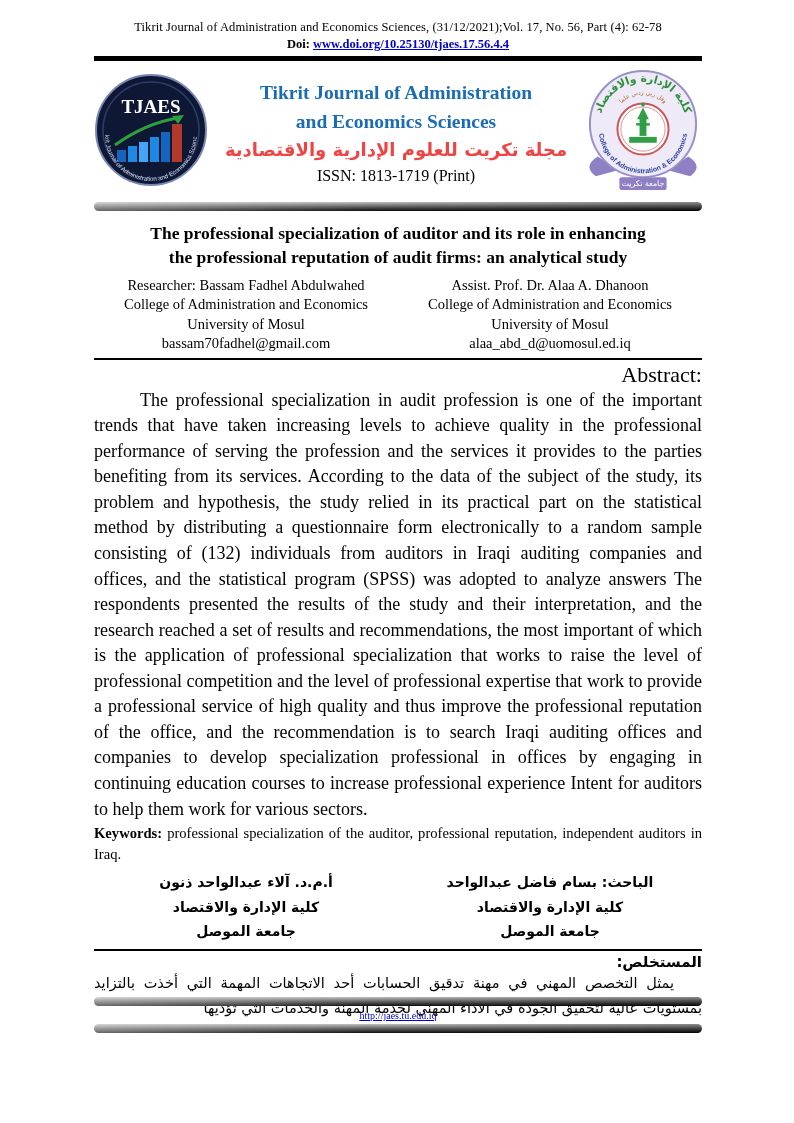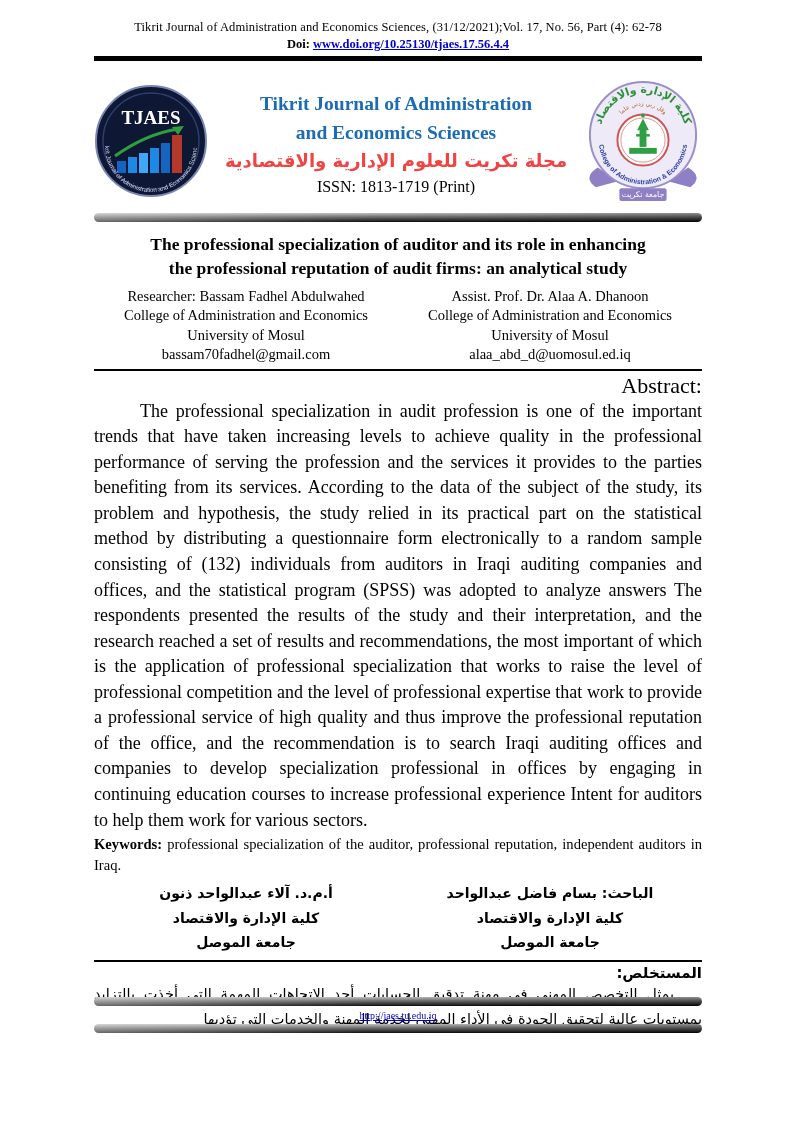--- a/index.html
+++ b/index.html
@@ -14,21 +14,21 @@
   .page { position: relative; width: 794px; height: 1123px; padding: 20px 92px 0 94px; }
 
   
   .cite { text-align: center; font-size: 12.5px; letter-spacing: 0.1px; }
   .doi-line { text-align: center; font-size: 12.5px; font-weight: bold; margin-top: 2px; }
   .doi-link { color: #0000cc; text-decoration: underline; cursor: pointer; }
 
   .black-bar { height: 5px; background: #000; margin-top: 4px; }
 
   
-  .header { display: flex; align-items: center; margin-top: 18px; }
+  .header { display: flex; align-items: center; margin-top: 7px; }
   .header-center { flex: 1; text-align: center; }
   .jtitle { color: #1b6cb5; font-weight: bold; font-size: 19.5px; line-height: 1.45; }
   .jtitle-ar { color: #ef4444; font-weight: bold; font-size: 18px; line-height: 1.55;
                font-family: "DejaVu Sans", sans-serif; direction: rtl; }
   .issn { font-size: 16px; margin-top: 3px; }
 
   .bar3d {
     height: 9px; border-radius: 5px;
     background:
       linear-gradient(90deg, rgba(255,255,255,0.40), rgba(255,255,255,0.05) 45%, rgba(0,0,0,0.25)),

